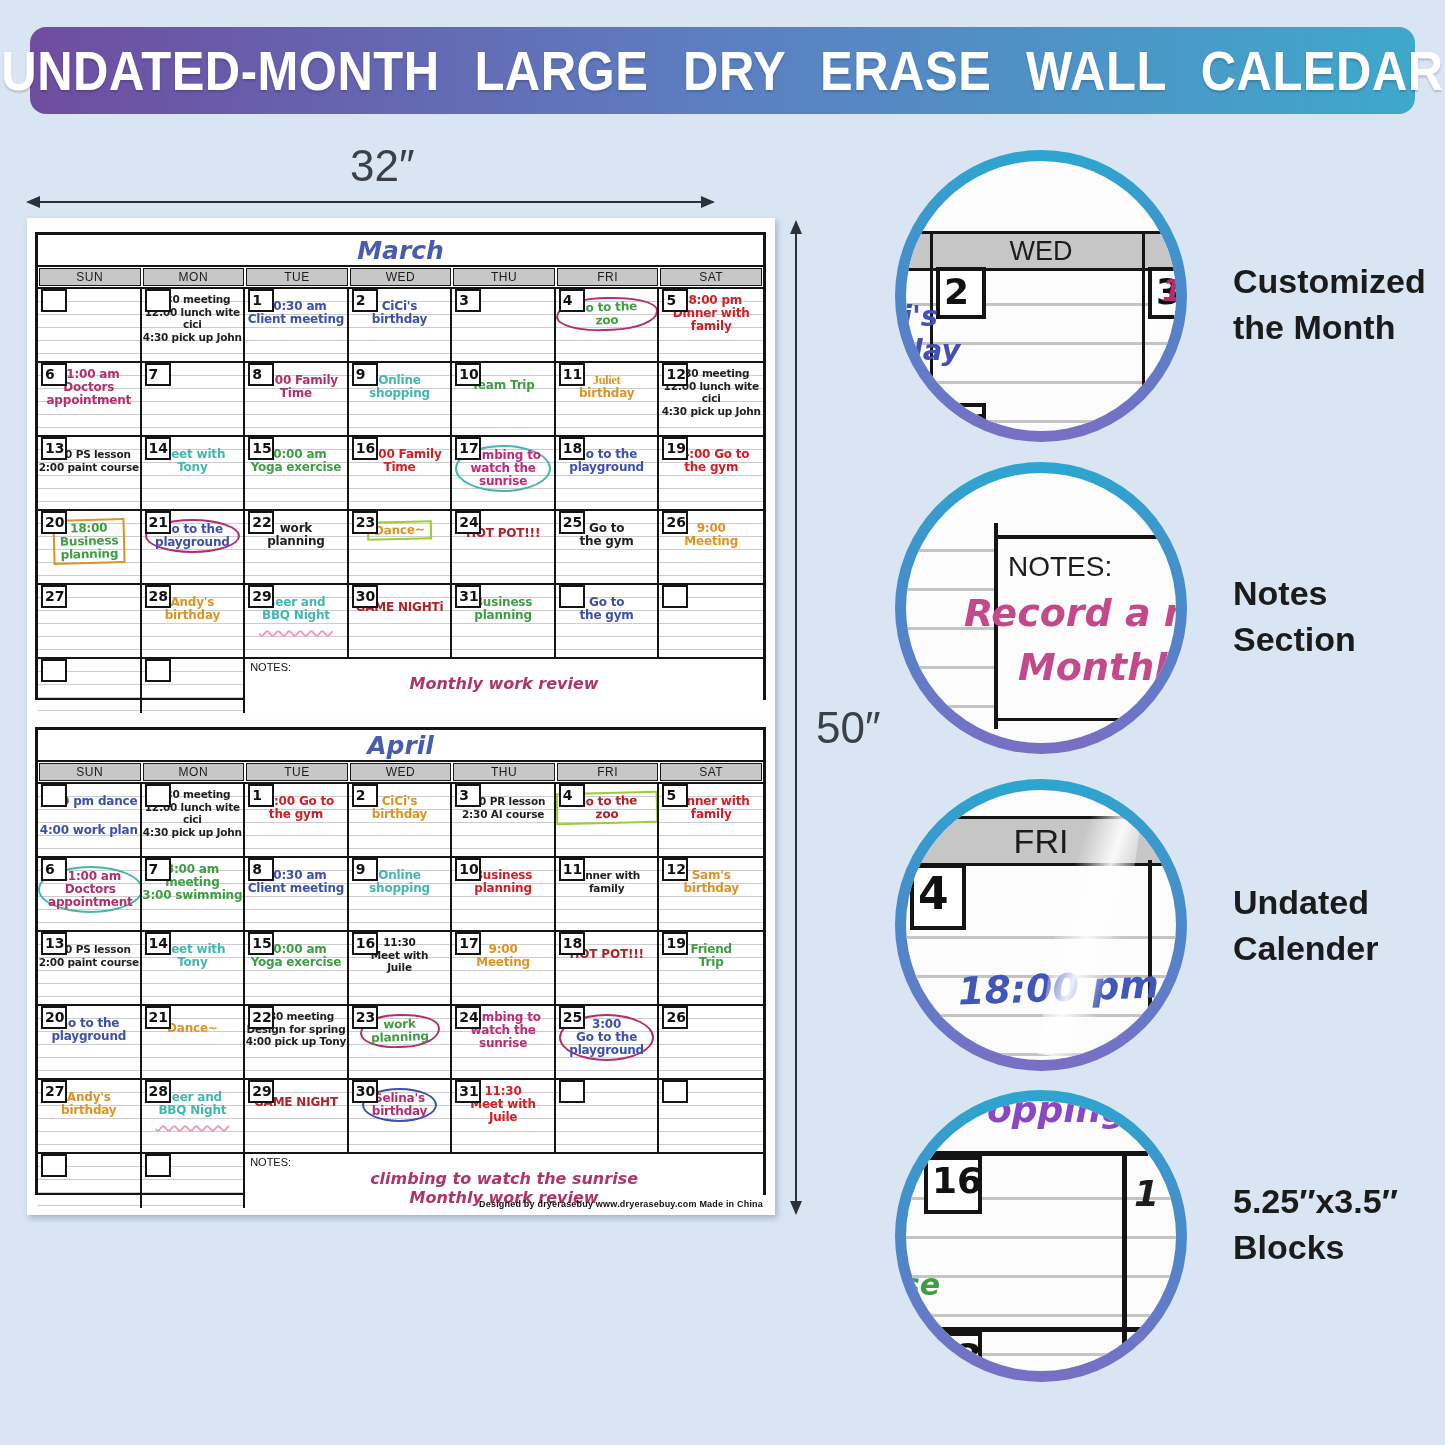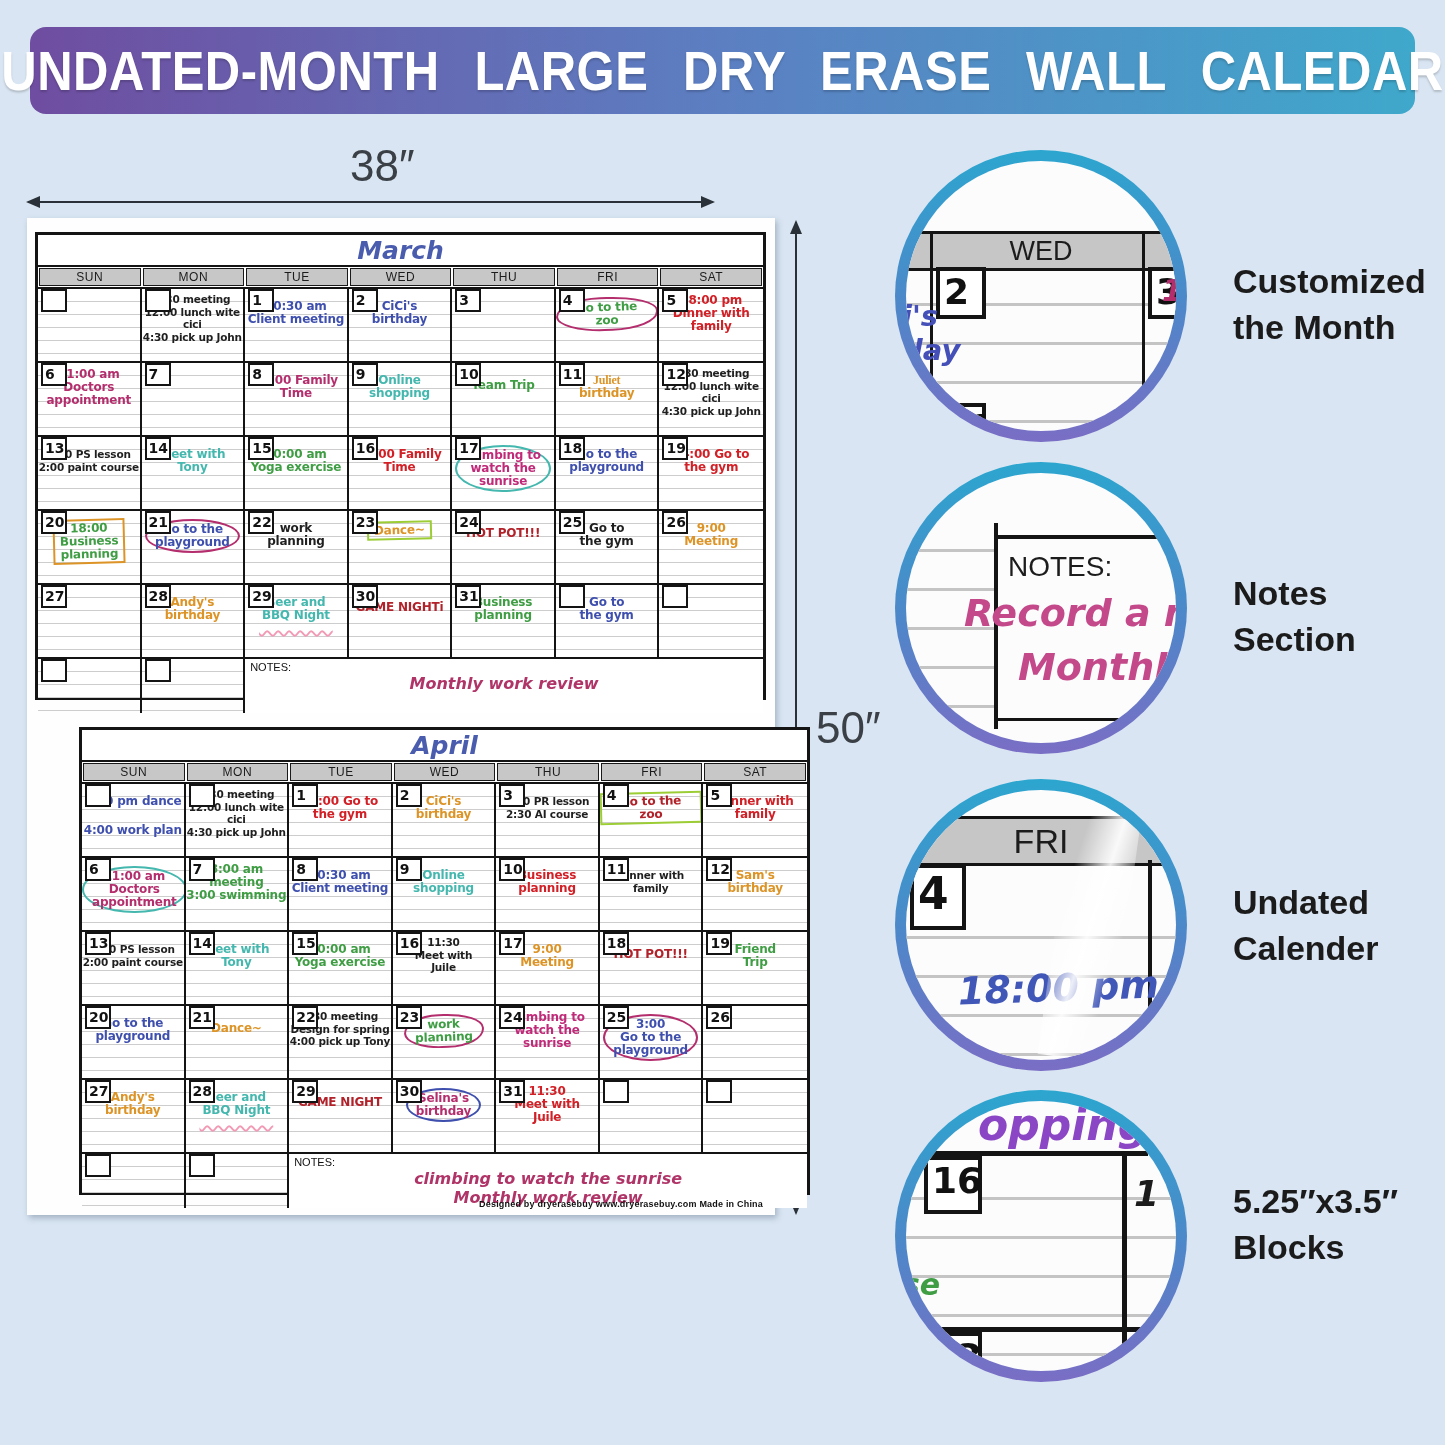--- a/index.html
+++ b/index.html
@@ -97,21 +97,21 @@
   .glare{position:absolute;top:0;bottom:0;width:70px;
     background:linear-gradient(100deg,rgba(255,255,255,0) 20%,rgba(255,255,255,.9) 50%,rgba(255,255,255,0) 80%);}
 </style>
 </head>
 <body>
 
 <div class="abs banner">
   <div class="banner-text">UNDATED-MONTH LARGE DRY ERASE WALL CALEDAR</div>
 </div>
 
-<div class="abs dim-label" style="left:350px;top:141px;">38″</div>
+<div class="abs dim-label" style="left:350px;top:141px;">32″</div>
 <div class="abs h-arrow"></div>
 <div class="abs dim-label" style="left:816px;top:703px;">50″</div>
 <div class="abs v-arrow"></div>
 
 <div class="abs sheet">
   <div class="month" style="top:14px;">
       <div class="month-title">March</div>
       <div class="day-header">
         <div>SUN</div>
         <div>MON</div>
@@ -351,21 +351,21 @@
           <div class="tab"></div>
         </div>
         <div class="notes-cell">
           <div class="notes-label">NOTES:</div>
           <div class="notes-lines">
             <div>Monthly work review</div>
           </div>
         </div>
       </div>
     </div>
-  <div class="month" style="top:509px;margin-left:44px;">
+  <div class="month" style="top:509px;">
       <div class="month-title">April</div>
       <div class="day-header">
         <div>SUN</div>
         <div>MON</div>
         <div>TUE</div>
         <div>WED</div>
         <div>THU</div>
         <div>FRI</div>
         <div>SAT</div>
       </div>
@@ -680,21 +680,21 @@
   <div class="callout-label" style="top:100px;">
     <div>Undated</div>
     <div>Calender</div>
   </div>
 </div>
 
 <div class="callout" style="top:1090px;">
   <div class="circle">
     <div class="circle-inner">
       <div class="rules" style="top:60px;bottom:0;"></div>
-      <div class="mock-hand abs" style="left:72px;top:-12px;font-size:44px;color:#8a46c4;margin-top:10px;">opping</div>
+      <div class="mock-hand abs" style="left:81px;top:-12px;font-size:36px;color:#8a46c4;">opping</div>
       <div class="hline" style="left:0;right:28px;top:50px;height:5px;"></div>
       <div class="big-tab" style="left:18px;top:55px;width:58px;height:58px;font-size:36px;">16</div>
       <div class="vline" style="left:216px;top:50px;bottom:0;width:5px;"></div>
       <div class="mock-hand abs" style="left:228px;top:72px;font-size:36px;color:#1c1c1c;">1</div>
       <div class="mock-hand abs" style="left:-4px;top:166px;font-size:30px;color:#3f9d44;">se</div>
       <div class="hline" style="left:0;right:28px;top:226px;height:5px;"></div>
       <div class="big-tab" style="left:18px;top:231px;width:58px;height:42px;font-size:36px;">23</div>
     </div>
   </div>
   <div class="callout-label" style="top:88px;">

